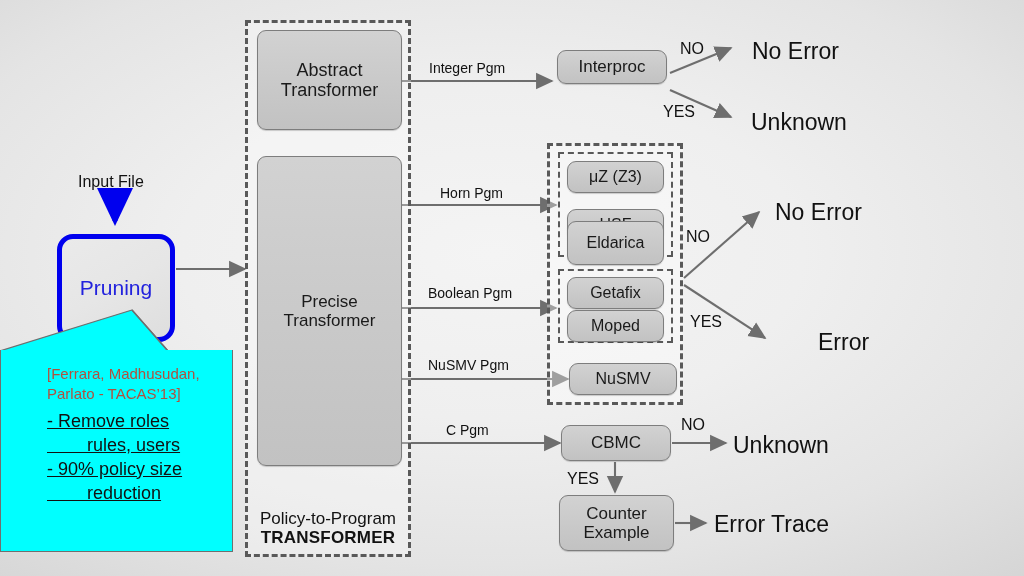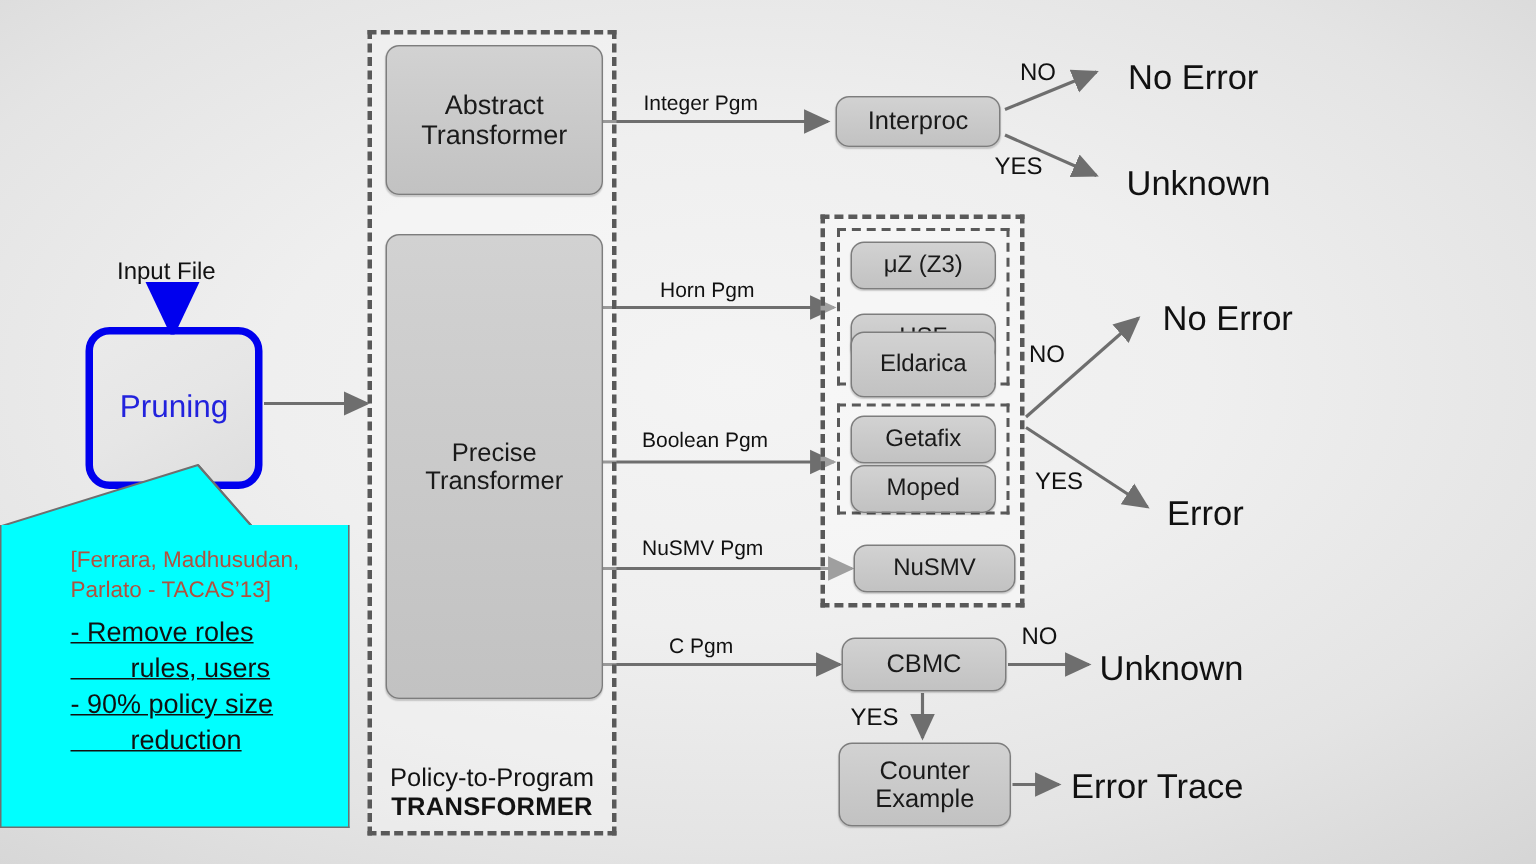--- a/index.html
+++ b/index.html
@@ -152,21 +152,21 @@
 
       <path d="M672,443 L726,443"></path>
       <path d="M615,462 L615,492"></path>
 
       <path d="M675,523 L706,523"></path>
     </g>
   </svg>
 
   <div class="lbl lbl-input" style="left:78px; top:173px;">Input File</div>
 
-  <div id="pruning-box" style="left:57px; top:218px; width:118px; height:108px;">
+  <div id="pruning-box" style="left:57px; top:234px; width:118px; height:108px;">
     <span>Pruning</span>
   </div>
 
   <svg id="callout-tail" style="left:0px; top:300px;" width="240" height="60" viewBox="0 0 240 60">
     <polygon points="132,10 168,51 0,51 0,51" fill="#00ffff" stroke="none"></polygon>
     <polygon points="132,10 168,51 0,51" fill="#00ffff" stroke="#6f6f6f" stroke-width="1.3" stroke-linejoin="round"></polygon>
     <line x1="132" y1="10" x2="168" y2="51" stroke="#6f6f6f" stroke-width="1.3"></line>
   </svg>
 
   <div id="callout-body" style="left:0px; top:350px; width:233px; height:202px;padding-left:46px;">
@@ -198,21 +198,21 @@
     <div class="caption-line1">Policy-to-Program</div>
     <div class="caption-line2">TRANSFORMER</div>
   </div>
 
   <div class="lbl lbl-edge" style="left:429px; top:60px;">Integer Pgm</div>
   <div class="lbl lbl-edge" style="left:440px; top:185px;">Horn Pgm</div>
   <div class="lbl lbl-edge" style="left:428px; top:285px;">Boolean Pgm</div>
   <div class="lbl lbl-edge" style="left:428px; top:357px;">NuSMV Pgm</div>
   <div class="lbl lbl-edge" style="left:446px; top:422px;">C Pgm</div>
 
-  <div class="node" style="left:557px; top:64px; width:110px; height:34px; font-size:17px;">
+  <div class="node" style="left:557px; top:50px; width:110px; height:34px; font-size:17px;">
     <span>Interproc</span>
   </div>
 
   <div class="lbl lbl-branch" style="left:680px; top:40px;">NO</div>
   <div class="lbl lbl-branch" style="left:663px; top:103px;">YES</div>
 
   <div class="lbl lbl-outcome" style="left:752px; top:38px;">No Error</div>
   <div class="lbl lbl-outcome" style="left:751px; top:109px;">Unknown</div>
 
   <div class="dashbox solvers-outer" style="left:547px; top:143px; width:136px; height:262px;"></div>
@@ -237,21 +237,21 @@
   </div>
 
   <div class="node" style="left:569px; top:363px; width:108px; height:32px; font-size:16px;">
     <span>NuSMV</span>
   </div>
 
   <div class="lbl lbl-branch" style="left:686px; top:228px;">NO</div>
   <div class="lbl lbl-branch" style="left:690px; top:313px;">YES</div>
 
   <div class="lbl lbl-outcome" style="left:775px; top:199px;">No Error</div>
-  <div class="lbl lbl-outcome" style="left:778px; top:329px;">Error</div>
+  <div class="lbl lbl-outcome" style="left:818px; top:329px;">Error</div>
 
   <div class="node" style="left:561px; top:425px; width:110px; height:36px; font-size:17px;">
     <span>CBMC</span>
   </div>
 
   <div class="lbl lbl-branch" style="left:681px; top:416px;">NO</div>
   <div class="lbl lbl-branch" style="left:567px; top:470px;">YES</div>
 
   <div class="lbl lbl-outcome" style="left:733px; top:432px;">Unknown</div>
 

